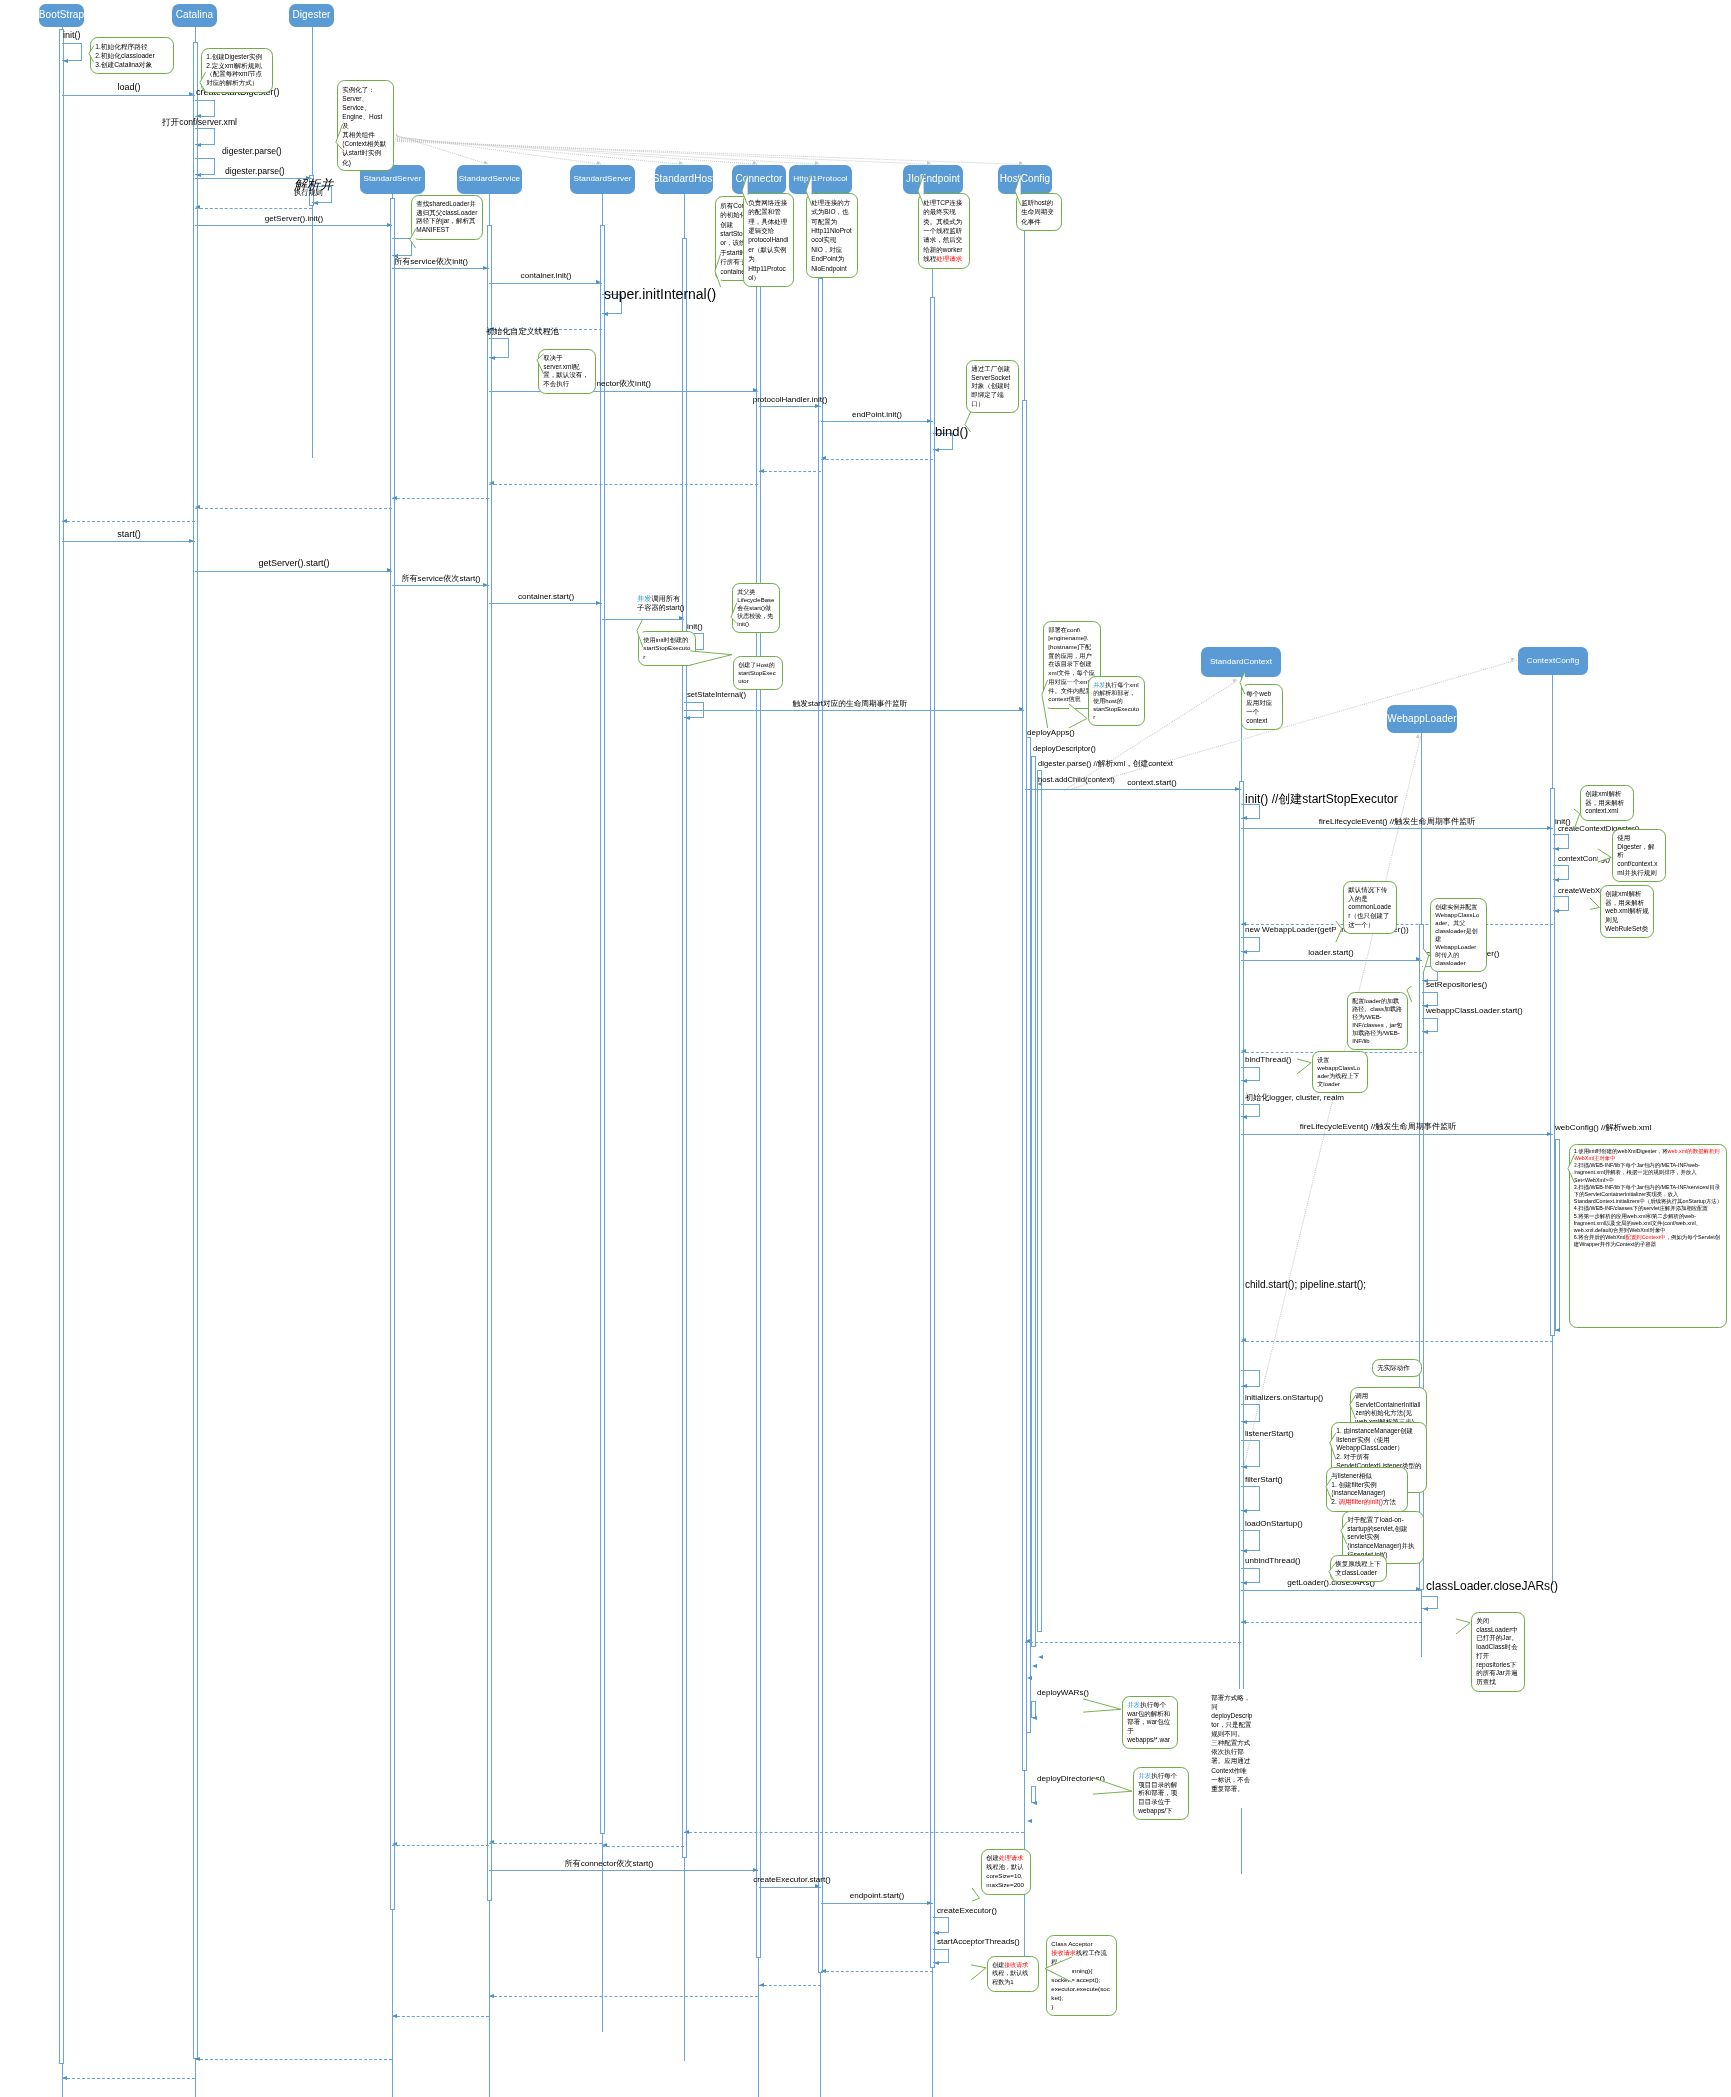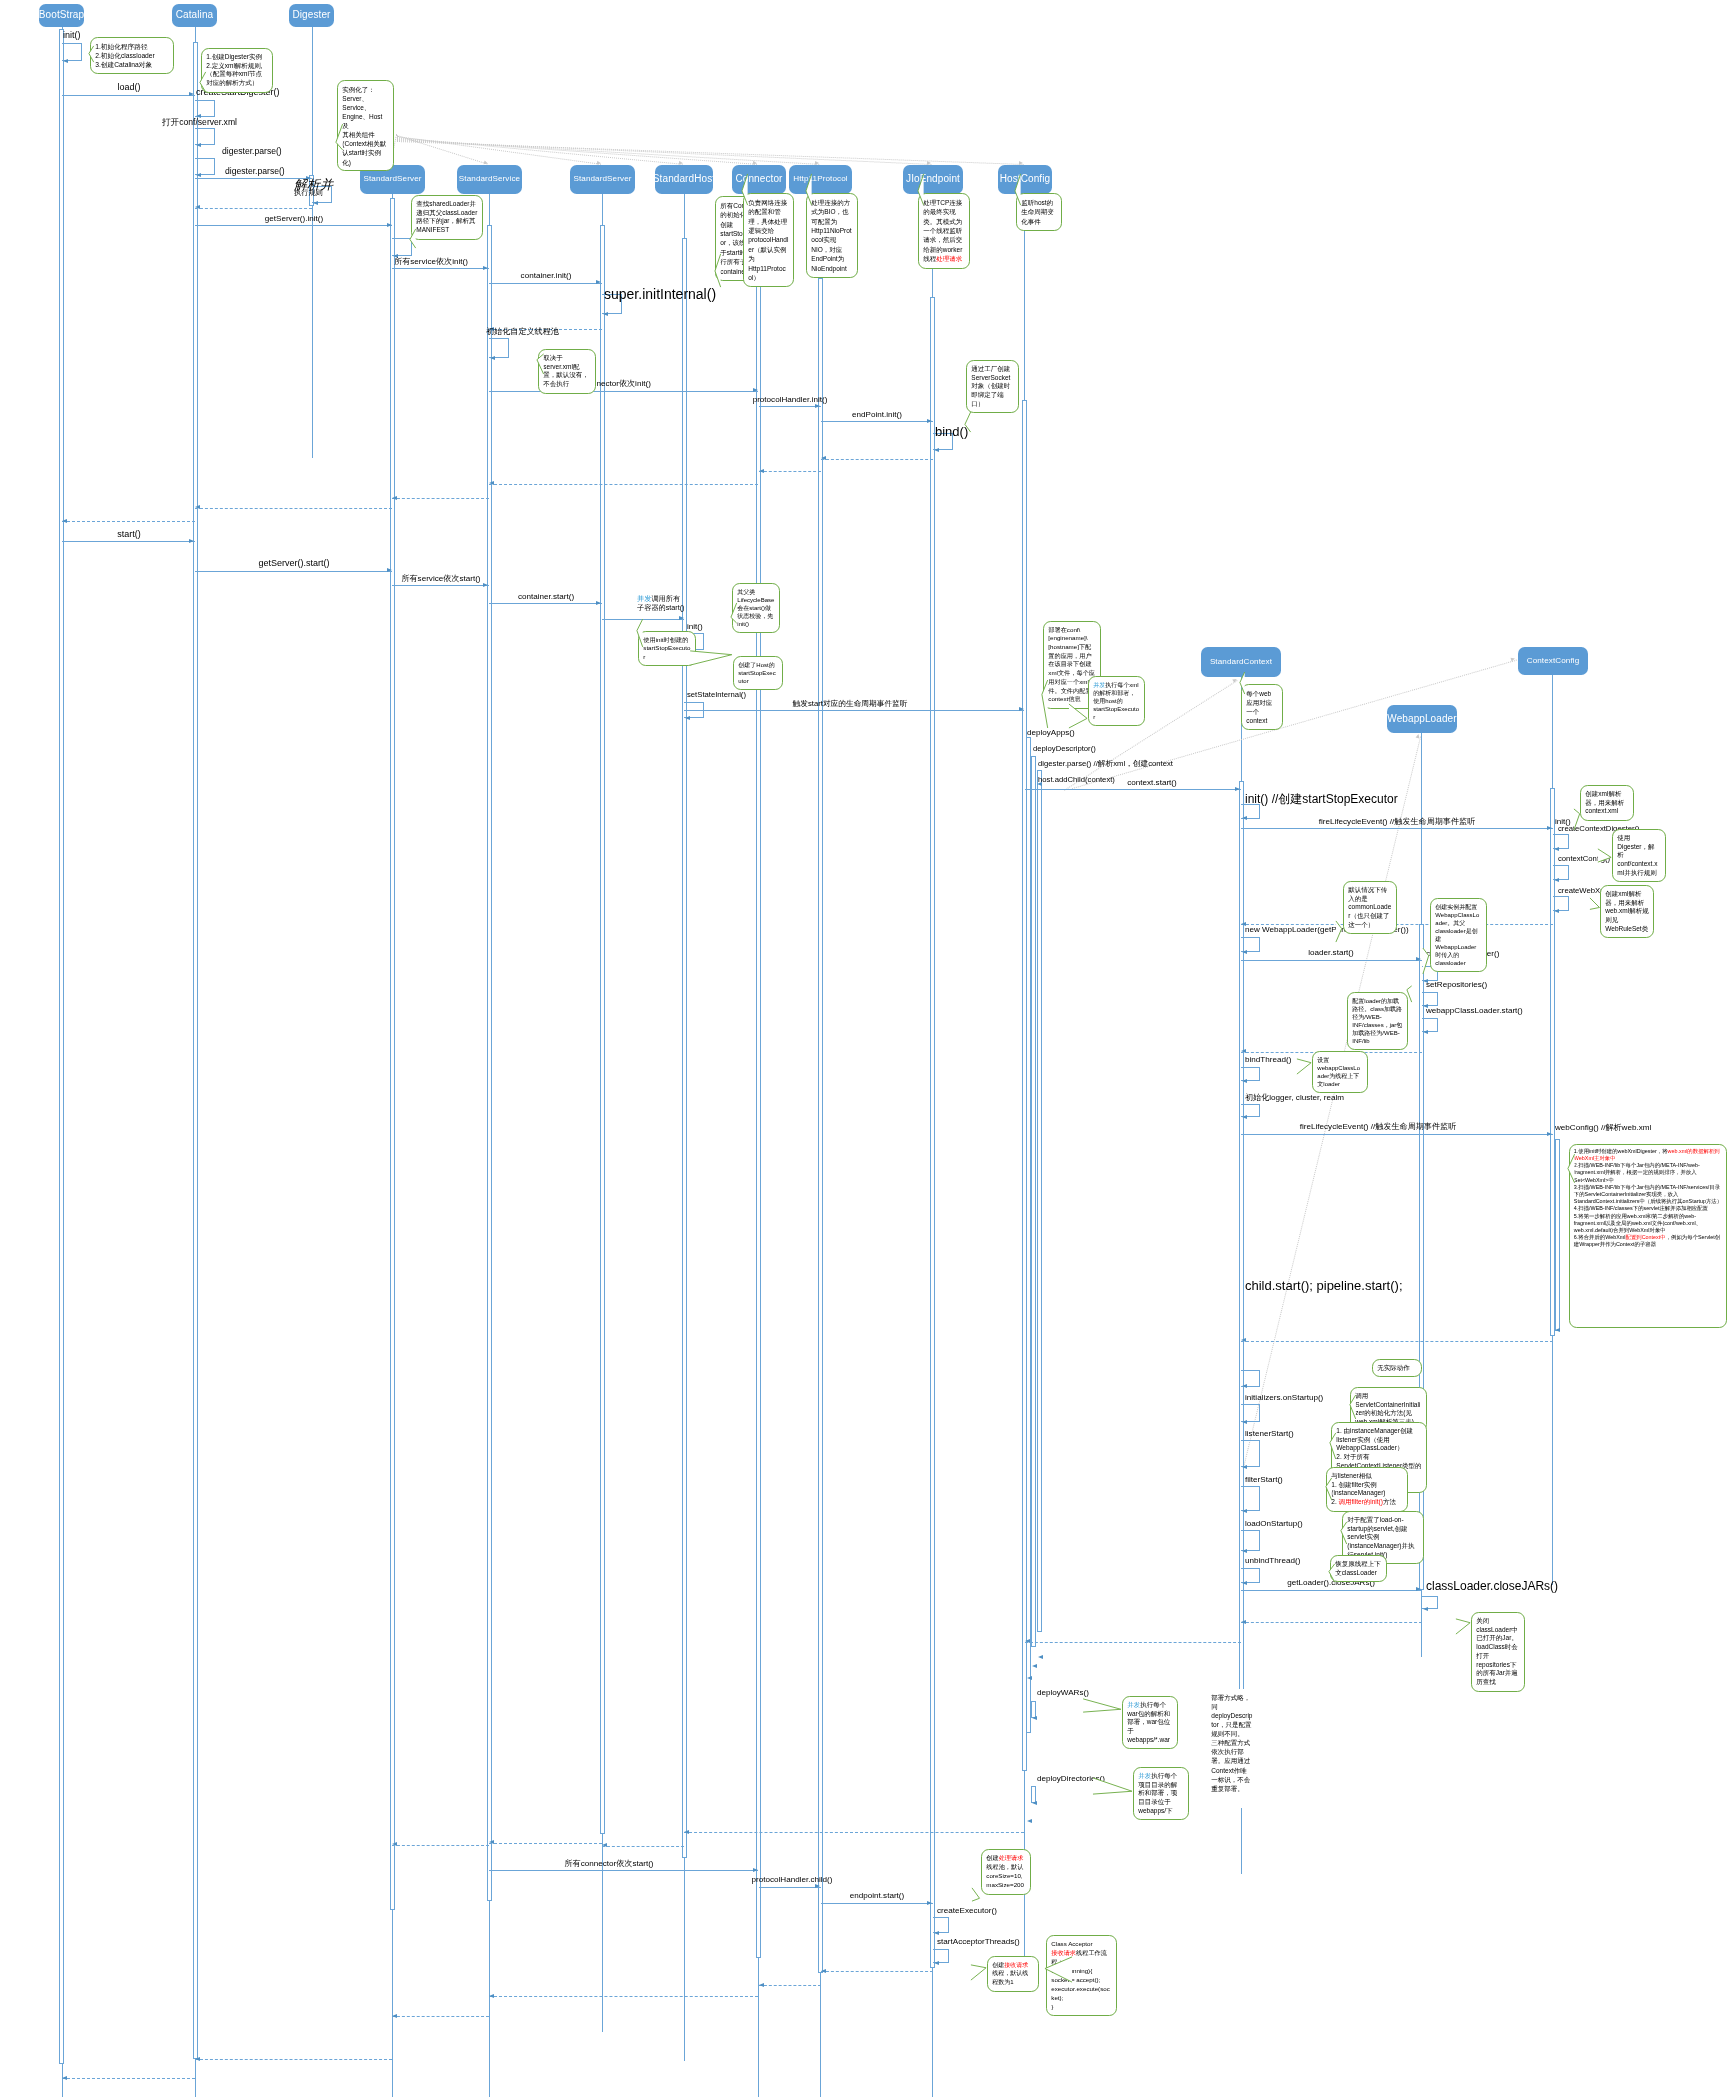--- a/index.html
+++ b/index.html
@@ -398,21 +398,21 @@
     <div class="label c" style="top: 1123px; left: 1378px; font-size: 8.1px;">fireLifecycleEvent() //触发生命周期事件监听</div>
     <div class="label" style="left: 1555px; top: 1124px; font-size: 8.1px;">webConfig()  //解析web.xml</div>
     <div class="activation" style="left: 1555px; top: 1139px; width: 4.8px; height: 192px;"></div>
     <div class="arrowL" style="left: 1555px; top: 1328px;"></div>
     <div class="note" style="left: 1569px; top: 1144px; width: 158px; height: 184px; font-size: 5.4px; line-height: 1.33; padding: 2.9px 3.8px;">1.使用init时创建的webXmlDigester，将<span class="red"><span class="red">web.xml</span>的数据解析到WebXml主对象中</span><br>2.扫描/WEB-INF/lib下每个Jar包内的/META-INF/web-fragment.xml并解析，根据一定的规则排序，并放入Set&lt;WebXml&gt;中<br>3.扫描/WEB-INF/lib下每个Jar包内的/META-INF/services/目录下的ServletContainerInitializer实现类，放入StandardContext.initializers中（后续将执行其onStartup方法）<br>4.扫描/WEB-INF/classes下的servlet注解并添加相应配置<br>5.将第一步解析的应用web.xml和第二步解析的web-fragment.xml以及全局的web.xml文件(conf/web.xml、web.xml.default)合并到WebXml对象中<br>6.将合并后的WebXml<span class="red">配置到Context中</span>，例如为每个Servlet创建Wrapper并作为Context的子容器</div>
     <svg width="10.5" height="33" style="position: absolute; left: 1566px; top: 1152px; z-index: 9;" viewBox="0 0 22 68">
       <polyline points="18,4 4,34 18,64" fill="#fff" stroke="#70ad47" stroke-width="2"></polyline>
     </svg>
     <div class="msg dashed" style="left: 1241px; top: 1341px; width: 312px;"></div>
     <div class="arrowL" style="left: 1241px; top: 1338px;"></div>
-    <div class="label" style="left: 1245px; top: 1279px; font-size: 13px;">child.start();  pipeline.start();</div>
+    <div class="label" style="left: 1245px; top: 1279px; font-size: 10px;">child.start();  pipeline.start();</div>
     <div class="selfcall" style="left: 1241px; top: 1370px; width: 19px; height: 17px;"></div>
     <div class="arrowL" style="left: 1242px; top: 1384px;"></div>
     <div class="label" style="left: 1245px; top: 1394px; font-size: 8.1px;">initializers.onStartup()</div>
     <div class="selfcall" style="left: 1241px; top: 1404px; width: 19px; height: 18px;"></div>
     <div class="arrowL" style="left: 1242px; top: 1420px;"></div>
     <div class="label" style="left: 1245px; top: 1430px; font-size: 8.1px;">listenerStart()</div>
     <div class="selfcall" style="left: 1241px; top: 1440px; width: 19px; height: 27px;"></div>
     <div class="arrowL" style="left: 1242px; top: 1465px;"></div>
     <div class="label" style="left: 1245px; top: 1476px; font-size: 8.1px;">filterStart()</div>
     <div class="selfcall" style="left: 1241px; top: 1486px; width: 19px; height: 25px;"></div>
@@ -483,21 +483,21 @@
     <div class="arrowL" style="left: 602px; top: 1843px;"></div>
     <div class="msg dashed" style="left: 489px; top: 1843px; width: 113px;"></div>
     <div class="arrowL" style="left: 489px; top: 1840px;"></div>
     <div class="msg dashed" style="left: 392px; top: 1845px; width: 97px;"></div>
     <div class="arrowL" style="left: 392px; top: 1842px;"></div>
     <div class="msg" style="left: 489px; top: 1870px; width: 269px;"></div>
     <div class="arrowR" style="left: 753px; top: 1868px;"></div>
     <div class="label c" style="top: 1860px; left: 609px; font-size: 8.1px;">所有connector依次start()</div>
     <div class="msg" style="left: 759px; top: 1887px; width: 62px;"></div>
     <div class="arrowR" style="left: 815px; top: 1884px;"></div>
-    <div class="label c" style="top: 1876px; left: 792px; font-size: 8.1px;">protocolHandler.child()</div>
+    <div class="label c" style="top: 1876px; left: 792px; font-size: 8.1px;">createExecutor.start()</div>
     <div class="msg" style="left: 821px; top: 1903px; width: 112px;"></div>
     <div class="arrowR" style="left: 927px; top: 1901px;"></div>
     <div class="label c" style="top: 1892px; left: 877px; font-size: 8.1px;">endpoint.start()</div>
     <div class="label" style="left: 937px; top: 1907px; font-size: 8.1px;">createExecutor()</div>
     <div class="note" style="left: 981px; top: 1849px; width: 50px; font-size: 6.2px; line-height: 1.45;">创建<span class="red">处理请求</span>线程池，默认coreSize=10,<br>maxSize=200</div>
     <svg width="11.5" height="17" style="position: absolute; left: 970px; top: 1886px; z-index: 9;" viewBox="0 0 24 36">
       <polyline points="4,32 20,26 4,4" fill="#fff" stroke="#70ad47" stroke-width="2"></polyline>
     </svg>
     <div class="selfcall" style="left: 933px; top: 1917px; width: 16.3px; height: 16.3px;"></div>
     <div class="arrowL" style="left: 934px; top: 1931px;"></div>

